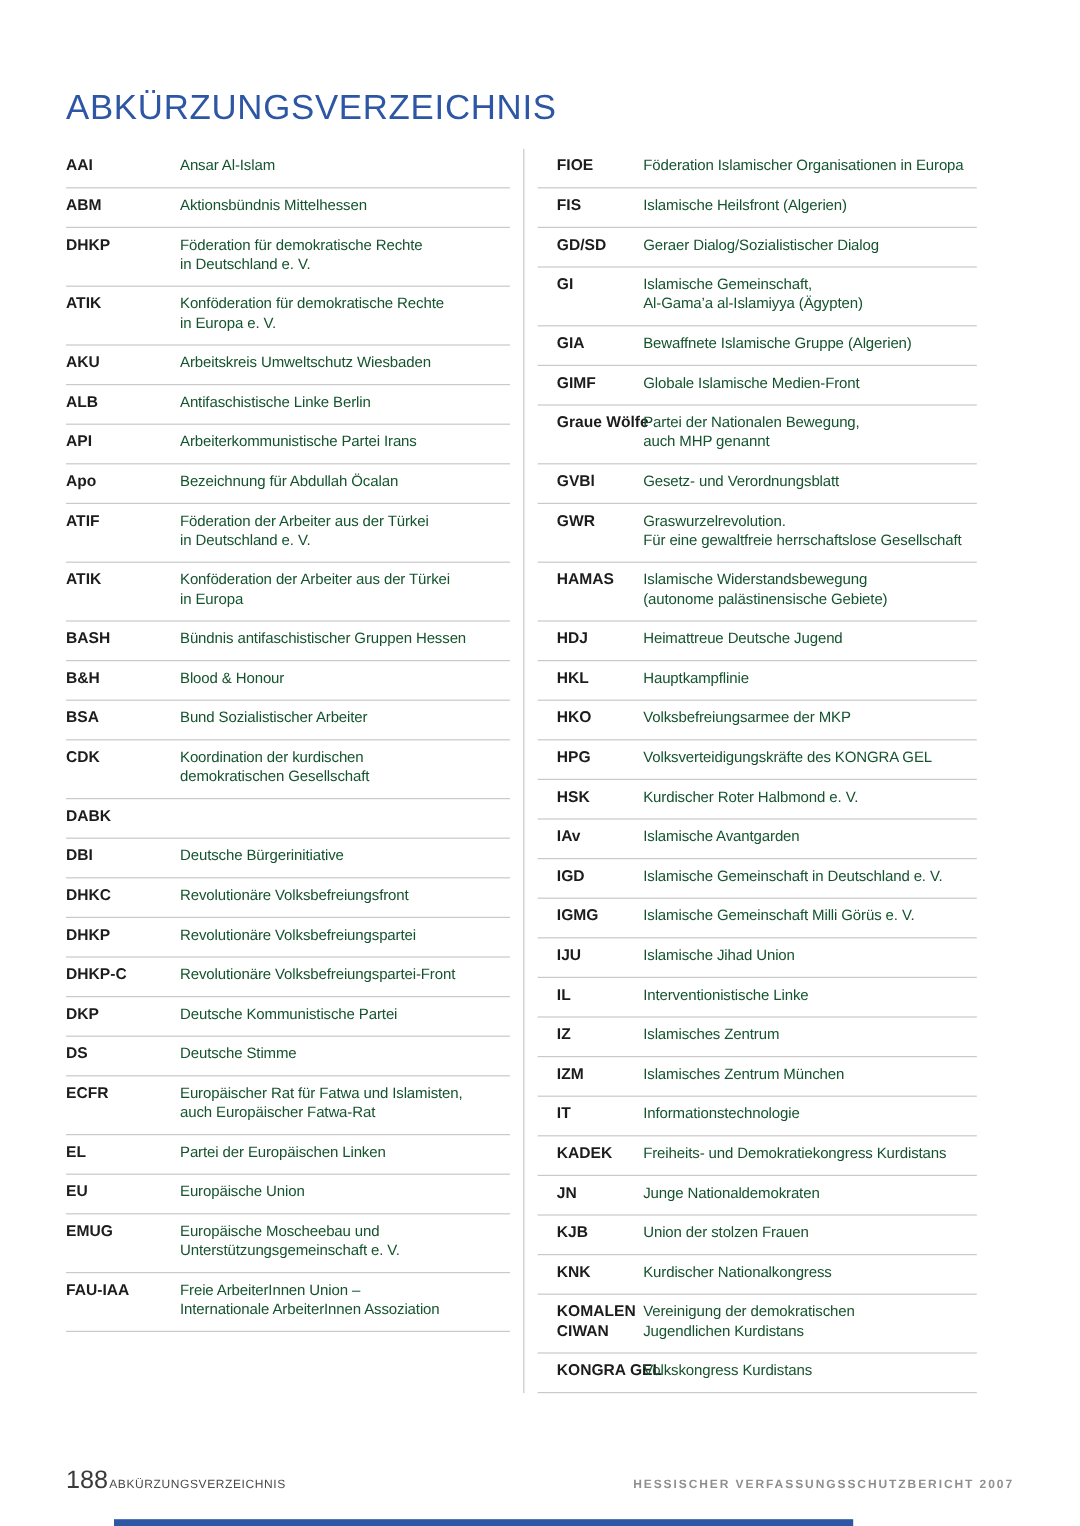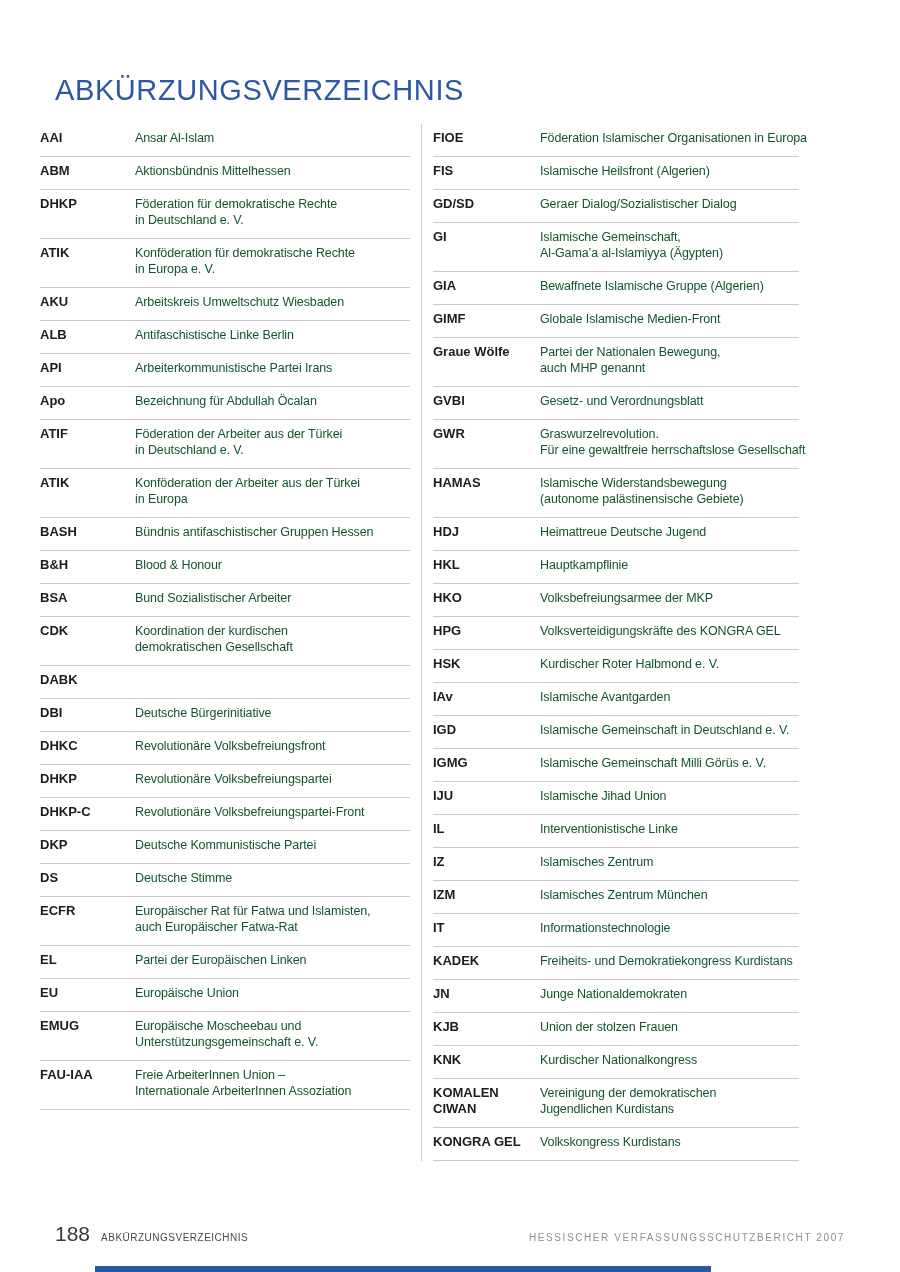--- a/index.html
+++ b/index.html
@@ -20,21 +20,21 @@
     left: 55px;
     top: 74px;
     margin: 0;
     font-size: 29px;
     font-weight: 400;
     letter-spacing: 0.6px;
     color: #2d56a5;
   }
   .cols {
     position: absolute;
-    left: 40px;
+    left: 55px;
     top: 124px;
     width: 792px;
     display: flex;
     align-items: flex-start;
   }
   .col { flex: none; }
   .col.left  { width: 370px; }
   .col.right { width: 366px; }
   .divider {
     flex: none;
@@ -51,52 +51,53 @@
   }
   .abbr {
     flex: none;
     width: 95px;
     font-size: 13px;
     line-height: 16px;
     font-weight: bold;
     color: #1c1c1c;
     white-space: nowrap;
   }
-  .col.right .abbr { width: 107px; }
+  .col.right .abbr { width: 72px; margin-left: 16px; }
   .desc {
     font-size: 12.5px;
     line-height: 16px;
     color: #14532d;
     letter-spacing: -0.1px;
     white-space: nowrap;
   }
   .footer {
     position: absolute;
     left: 55px;
     right: 55px;
     top: 1222px;
     display: flex;
     align-items: baseline;
   }
   .page-number {
     font-size: 21px;
     font-weight: 400;
     color: #3a3a3a;
-    margin-right: 11px;
+    margin-right: 1px;
   }
   .footer-section {
     font-size: 10px;
     letter-spacing: 0.5px;
     color: #4a4a4a;
   }
   .footer-report {
     margin-left: auto;
     font-size: 10px;
     letter-spacing: 1.6px;
     color: #8f8f8f;
+    font-weight: bold;
   }
   .accent-bar {
     position: absolute;
     left: 95px;
     bottom: 0;
     width: 616px;
     height: 6px;
     background: #2d56a5;
   }
 </style>

